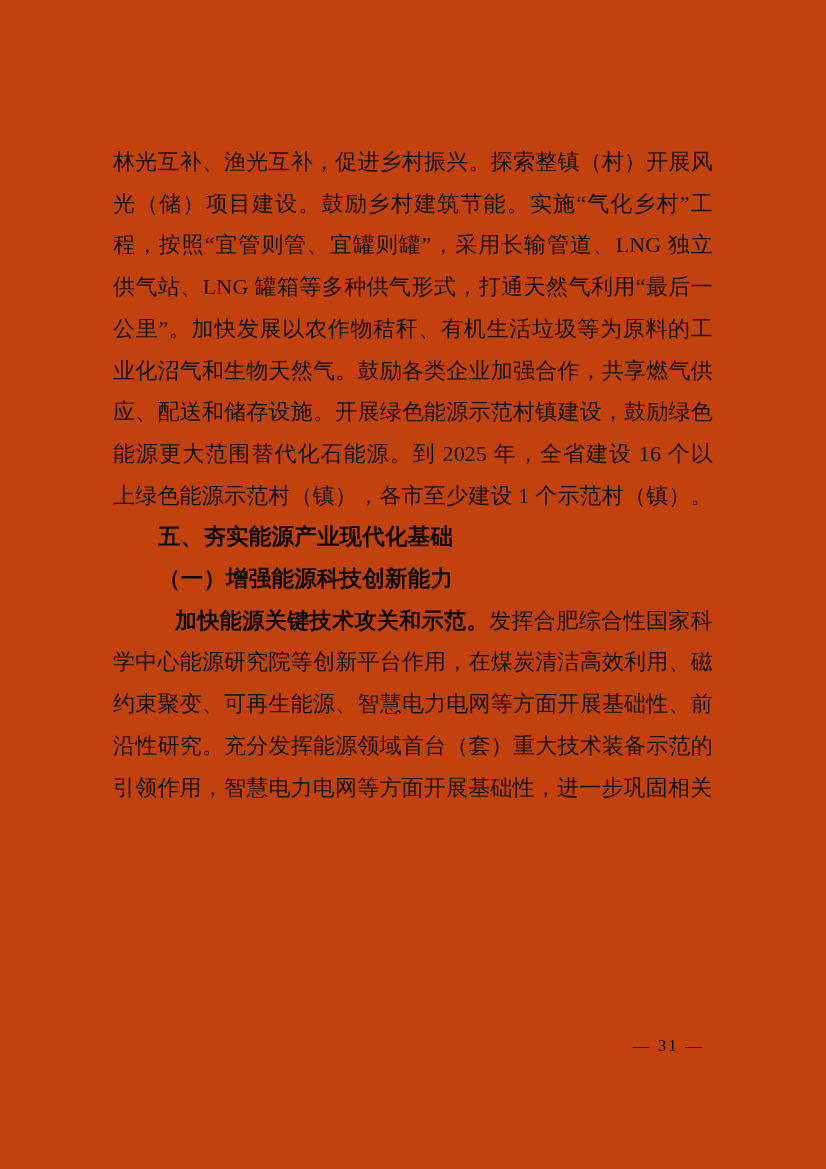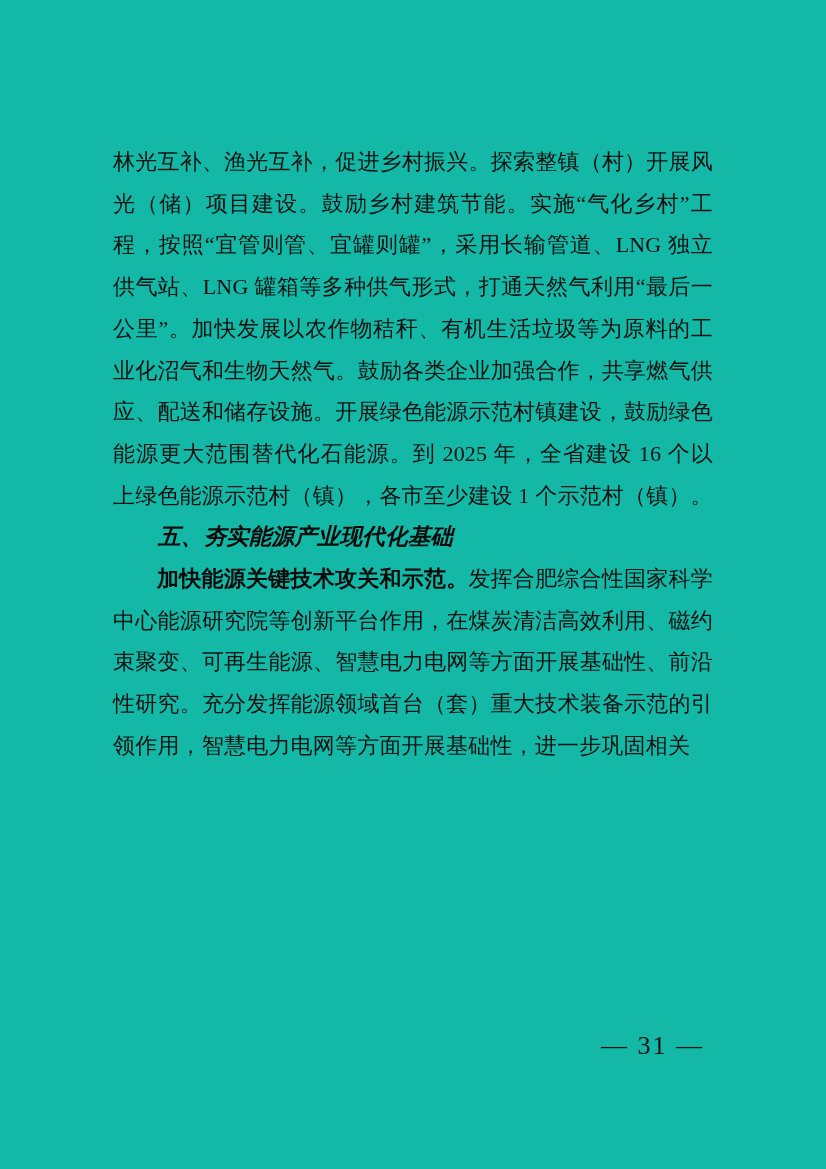--- a/index.html
+++ b/index.html
@@ -5,21 +5,21 @@
   html, body {
     margin: 0;
     padding: 0;
     background: #ffffff;
     font-family: "Liberation Serif", "DejaVu Serif", serif;
   }
   .page {
     position: relative;
     width: 826px;
     height: 1169px;
-    background: #14b8a6;
+    background: #c2410c;
     overflow: hidden;
     color: #111111;
   }
   .content {
     position: absolute;
     left: 113px;
     top: 141px;
     width: 600px;
     font-size: 22px;
     line-height: 41.7px;
@@ -38,50 +38,51 @@
   }
   .heading {
     margin: 0;
     padding: 0;
     text-indent: 2em;
     font-family: "Liberation Sans", "DejaVu Sans", sans-serif;
     font-weight: bold;
     font-size: 22.5px;
     line-height: 41.7px;
     color: #0a0a0a;
-    font-style: italic;
   }
   .bold-lead {
     font-family: Liberation Serif, serif;
     font-weight: bold;
     color: #0a0a0a;
+    margin-left: 18px;
   }
   .footer {
     position: absolute;
     top: 1031px;
     right: 122px;
-    font-size: 26px;
+    font-size: 17px;
     line-height: 30px;
     letter-spacing: 2px;
     color: #111111;
     font-family: "Liberation Serif", "DejaVu Serif", serif;
   }
 </style>
 </head>
 <body>
 
 <div class="page">
 
   <div class="content">
 
     <p class="continuation">林光互补、渔光互补，促进乡村振兴。探索整镇（村）开展风光（储）项目建设。鼓励乡村建筑节能。实施“气化乡村”工程，按照“宜管则管、宜罐则罐”，采用长输管道、LNG 独立供气站、LNG 罐箱等多种供气形式，打通天然气利用“最后一公里”。加快发展以农作物秸秆、有机生活垃圾等为原料的工业化沼气和生物天然气。鼓励各类企业加强合作，共享燃气供应、配送和储存设施。开展绿色能源示范村镇建设，鼓励绿色能源更大范围替代化石能源。到 2025 年，全省建设 16 个以上绿色能源示范村（镇），各市至少建设 1 个示范村（镇）。</p>
 
     <div class="heading">五、夯实能源产业现代化基础</div>
 
 
+    <div class="heading">（一）增强能源科技创新能力</div>
 
     <p><span class="bold-lead">加快能源关键技术攻关和示范。</span><span>发挥合肥综合性国家科学中心能源研究院等创新平台作用，在煤炭清洁高效利用、磁约束聚变、可再生能源、智慧电力电网等方面开展基础性、前沿性研究。充分发挥能源领域首台（套）重大技术装备示范的引领作用，智慧电力电网等方面开展基础性，进一步巩固相关</span></p>
 
   </div>
 
   <div class="footer">— 31 —</div>
 
 </div>
 
 </body></html>

